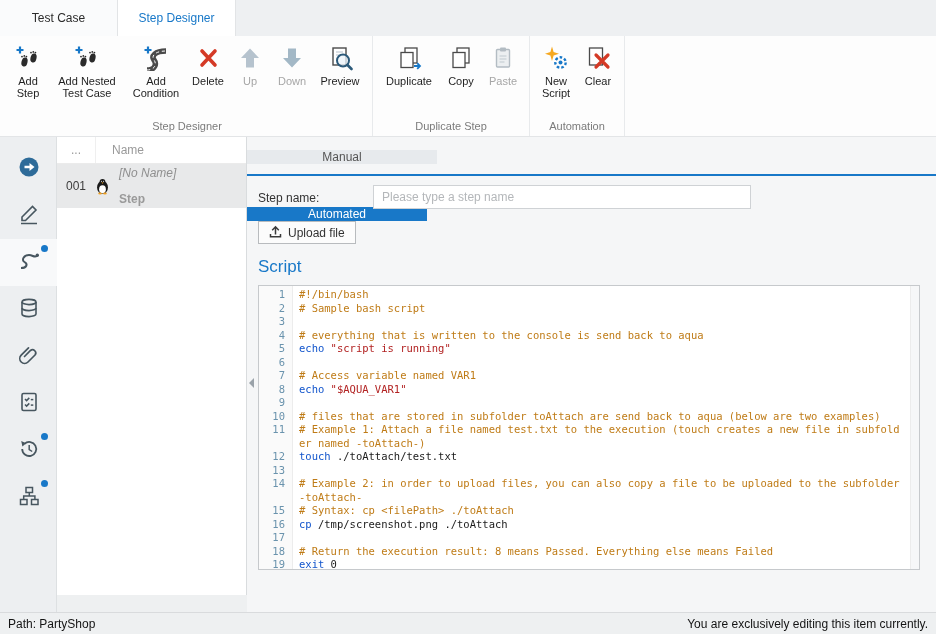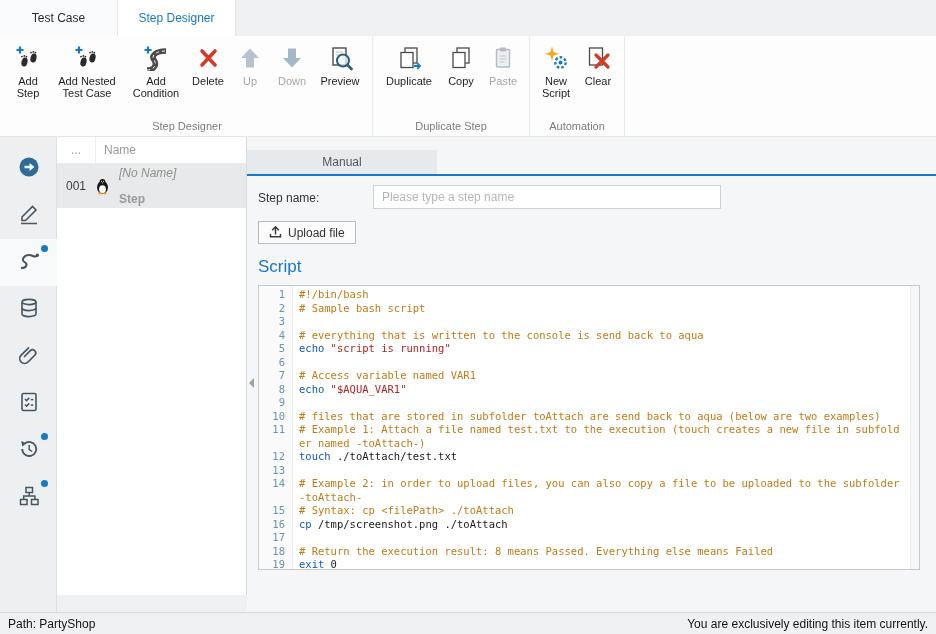--- a/index.html
+++ b/index.html
@@ -30,39 +30,39 @@
   .side-item { position:relative; width:57px; height:47px; display:flex; align-items:center; justify-content:center; cursor:pointer; }
   .side-item.active { background:#f8f9fa; }
   .dot { position:absolute; top:6px; right:9px; width:7px; height:7px; border-radius:50%; background:#1878c8; }
 
   
   .steps { position:absolute; left:57px; top:137px; width:190px; height:458px; background:#ffffff;
            border-right:1px solid #d9dcde; }
   .steps-head { height:27px; display:flex; align-items:center; border-bottom:1px solid #ebebeb;
                 color:#9a9a9a; font-size:12px; }
   .col-more { width:38px; text-align:center; }
-  .col-name { flex:1; padding-left:8px; border-left:1px solid #efefef; height:100%; display:flex; align-items:center;text-align:center; }
+  .col-name { flex:1; padding-left:16px; border-left:1px solid #efefef; height:100%; display:flex; align-items:center;text-align:center; }
   .step-row { height:44px; background:#e8e9ea; display:flex; align-items:center; cursor:pointer; }
   .row-num { width:38px; text-align:center; font-size:12px; color:#3c3c3c; }
   .row-icon { width:20px; display:flex; align-items:center; }
   .row-text { display:flex; flex-direction:column; gap:12px; padding-left:4px; }
   .row-name { font-size:12px; font-style:italic; color:#8f8f8f; }
   .row-type { font-size:12px; color:#9a9a9a;font-weight:bold; }
 
   
   .main { position:absolute; left:247px; top:137px; right:0; bottom:22px; background:#f5f6f7; }
   .detail-tabs { position:absolute; left:0; top:13px; right:0; height:26px; display:flex;
-                 border-bottom:2px solid #1878c8; }
+                 border-bottom:2px solid #1878c8;flex-direction:column; }
   .dtab { width:190px; display:flex; align-items:center; justify-content:center; font-size:12px;
           background:#e7eaed; color:#555; cursor:pointer; }
   .dtab.active { width:180px; background:#1878c8; color:#ffffff;margin-top:43px; }
   .collapse-handle { position:absolute; left:1px; top:238px; cursor:pointer; }
 
   .stepname-label { position:absolute; left:11px; top:54px; font-size:12px; color:#333; }
-  .stepname-input { position:absolute; left:126px; top:48px; width:348px; height:24px;
+  .stepname-input { position:absolute; left:126px; top:48px; width:378px; height:24px;
                     border:1px solid #cfd2d5; background:#fff; font-size:12px; padding:0 8px;
                     font-family:"Liberation Sans", sans-serif; color:#333; }
   .stepname-input::placeholder { color:#b4b7ba; }
 
   .upload-btn { position:absolute; left:11px; top:84px; height:23px; padding:0 10px;
                 display:flex; align-items:center; gap:6px; background:#fcfcfc;
                 border:1px solid #b8bbbe; font-size:12px; color:#333; cursor:pointer;
                 font-family:"Liberation Sans", sans-serif;text-align:right; }
 
   .script-heading { position:absolute; left:11px; top:120px; font-size:17px; color:#1878c8; }

